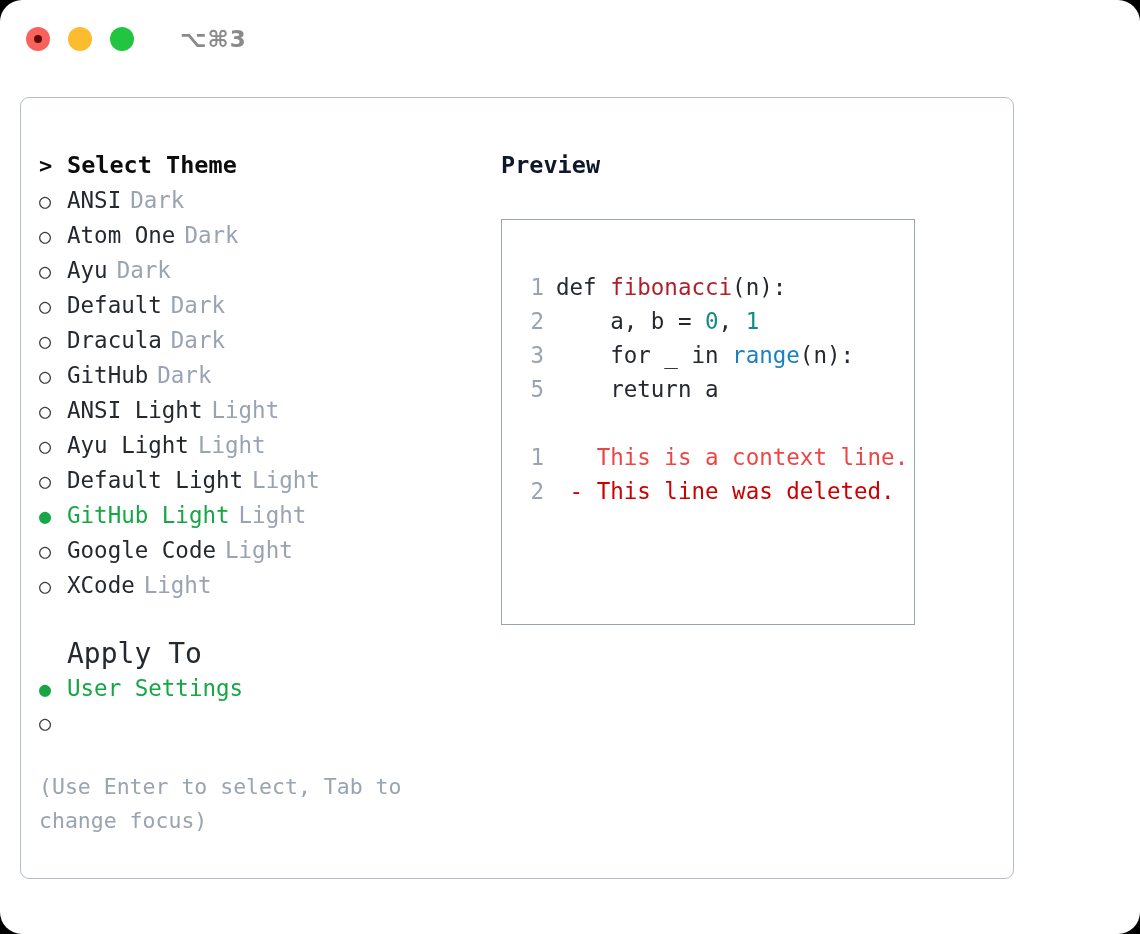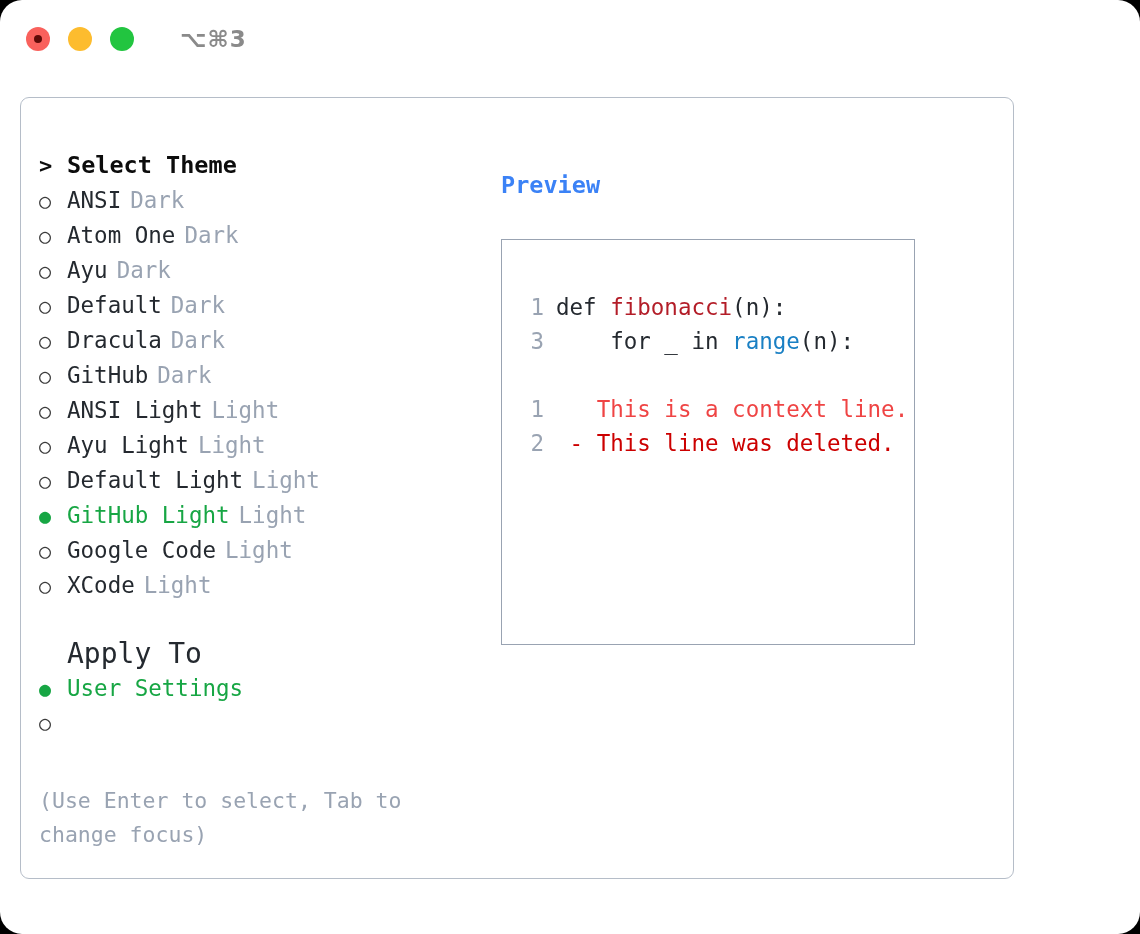--- a/index.html
+++ b/index.html
@@ -120,39 +120,38 @@
     font-size: 28px;
     line-height: 34px;
     color: #24292f;
     padding-left: 28px;
     white-space: pre;
   }
 
   .spacer { height: 34px; }
 
   #hint {
-    margin-top: 44px;
+    margin-top: 30px;
     font-size: 21.5px;
     line-height: 34px;
     color: #99a3b2;
     width: 410px;
   }
 
   
   #right-col {
     position: absolute;
     left: 480px; top: 50px;
     width: 500px;
   }
   #preview-title {
     font-size: 23.5px;
     font-weight: bold;
-    color: #3b82f6;
-    line-height: 34px;
-    margin-top: 20px;
+    color: #0f172a;
+    line-height: 34px;
   }
 
   #code-box {
     margin-top: 37px;
     width: 414px;
     height: 406px;
     border: 1.6px solid #99a3b2;
     background: #ffffff;
     padding: 50px 0 0 16px;
   }
@@ -230,21 +229,23 @@
           </div>
 
         <div id="hint">(Use Enter to select, Tab to change focus)</div>
       </div>
 
       <div id="right-col">
         <div id="preview-title">Preview</div>
         <div id="code-box">
           <div id="code-lines">
               <div class="code-line"><span class="lineno">1</span><span class="kw">def </span><span class="fn">fibonacci</span><span class="kw">(n):</span></div>
+              <div class="code-line"><span class="lineno">2</span><span class="kw">    a, b = </span><span class="num">0</span><span class="kw">, </span><span class="num">1</span></div>
               <div class="code-line"><span class="lineno">3</span><span class="kw">    for _ in </span><span class="call">range</span><span class="kw">(n):</span></div>
+              <div class="code-line"><span class="lineno">5</span><span class="kw">    return a</span></div>
             </div>
           <div class="blank-code"></div>
           <div id="diff-lines">
               <div class="code-line"><span class="lineno">1</span><span class="ctx">   This is a context line.</span></div>
               <div class="code-line"><span class="lineno">2</span><span class="del"> - This line was deleted.</span></div>
             </div>
         </div>
       </div>
 
     </div>

